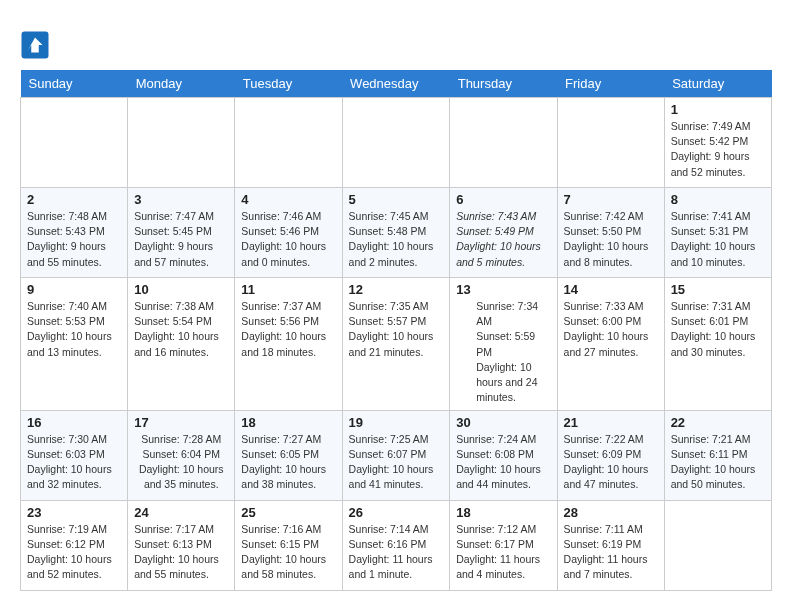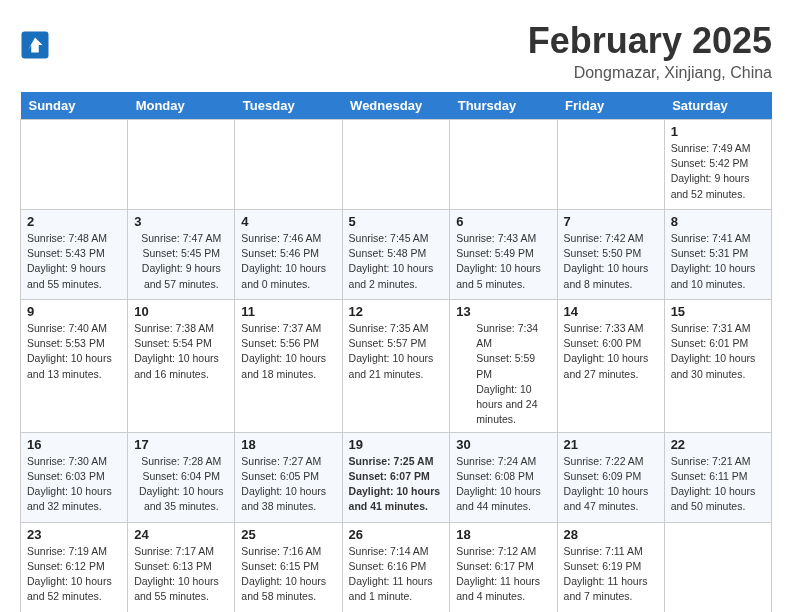--- a/index.html
+++ b/index.html
@@ -52,21 +52,21 @@
       width: 100%;
       border-collapse: collapse;
       font-size: 11px;
     }
     .calendar th {
       background-color: #2d7dd2;
       color: #fff;
       text-align: left;
       padding: 6px 8px;
       font-size: 13px;
-      font-weight: bold;
+      font-weight: normal;
     }
     .calendar td {
       vertical-align: top;
       border: 1px solid #ccc;
       padding: 4px 6px;
       width: 108px;
       height: 90px;
       background: #fff;
     }
     .calendar tr:nth-child(even) td {
@@ -90,24 +90,20 @@
   </style>
 </head>
 <body>
 
 <div class="header-section">
   <div class="logo">
     <svg class="logo-icon" viewBox="0 0 40 40">
       <rect x="2" y="2" width="36" height="36" rx="4" fill="#1a6fbd"></rect>
       <polygon points="10,28 20,10 30,20 25,20 25,30 15,30 15,20" fill="white"></polygon>
     </svg>
-  </div>
-  <div class="title-block">
-    <div class="month-title">February 2025</div>
-    <div class="location-title">Dongmazar, Xinjiang, China</div>
   </div>
 </div>
 
 <table class="calendar">
   <thead>
     <tr>
     <th>Sunday</th>
         <th>Monday</th>
         <th>Tuesday</th>
         <th>Wednesday</th>
@@ -133,39 +129,39 @@
       </tr>
       <tr>
         <td>
           <span class="day-number">2</span>
           <div class="day-info" style="white-space: pre-line;">Sunrise: 7:48 AM
 Sunset: 5:43 PM
 Daylight: 9 hours and 55 minutes.</div>
         </td>
         <td>
           <span class="day-number">3</span>
-          <div class="day-info" style="white-space: pre-line; text-align: center;">Sunrise: 7:47 AM
+          <div class="day-info" style="white-space: pre-line;">Sunrise: 7:47 AM
 Sunset: 5:45 PM
 Daylight: 9 hours and 57 minutes.</div>
         </td>
         <td>
           <span class="day-number">4</span>
           <div class="day-info" style="white-space: pre-line;">Sunrise: 7:46 AM
 Sunset: 5:46 PM
 Daylight: 10 hours and 0 minutes.</div>
         </td>
         <td>
           <span class="day-number">5</span>
           <div class="day-info" style="white-space: pre-line;">Sunrise: 7:45 AM
 Sunset: 5:48 PM
 Daylight: 10 hours and 2 minutes.</div>
         </td>
         <td>
           <span class="day-number">6</span>
-          <div class="day-info" style="white-space: pre-line;">Sunrise: 7:43 AM
+          <div class="day-info" style="white-space: pre-line; font-style: italic;">Sunrise: 7:43 AM
 Sunset: 5:49 PM
 Daylight: 10 hours and 5 minutes.</div>
         </td>
         <td>
           <span class="day-number">7</span>
           <div class="day-info" style="white-space: pre-line;">Sunrise: 7:42 AM
 Sunset: 5:50 PM
 Daylight: 10 hours and 8 minutes.</div>
         </td>
         <td>
@@ -233,21 +229,21 @@
 Daylight: 10 hours and 35 minutes.</div>
         </td>
         <td>
           <span class="day-number">18</span>
           <div class="day-info" style="white-space: pre-line;">Sunrise: 7:27 AM
 Sunset: 6:05 PM
 Daylight: 10 hours and 38 minutes.</div>
         </td>
         <td>
           <span class="day-number">19</span>
-          <div class="day-info" style="white-space: pre-line; font-weight: bold;">Sunrise: 7:25 AM
+          <div class="day-info" style="white-space: pre-line;">Sunrise: 7:25 AM
 Sunset: 6:07 PM
 Daylight: 10 hours and 41 minutes.</div>
         </td>
         <td>
           <span class="day-number">30</span>
           <div class="day-info" style="white-space: pre-line;">Sunrise: 7:24 AM
 Sunset: 6:08 PM
 Daylight: 10 hours and 44 minutes.</div>
         </td>
         <td>

